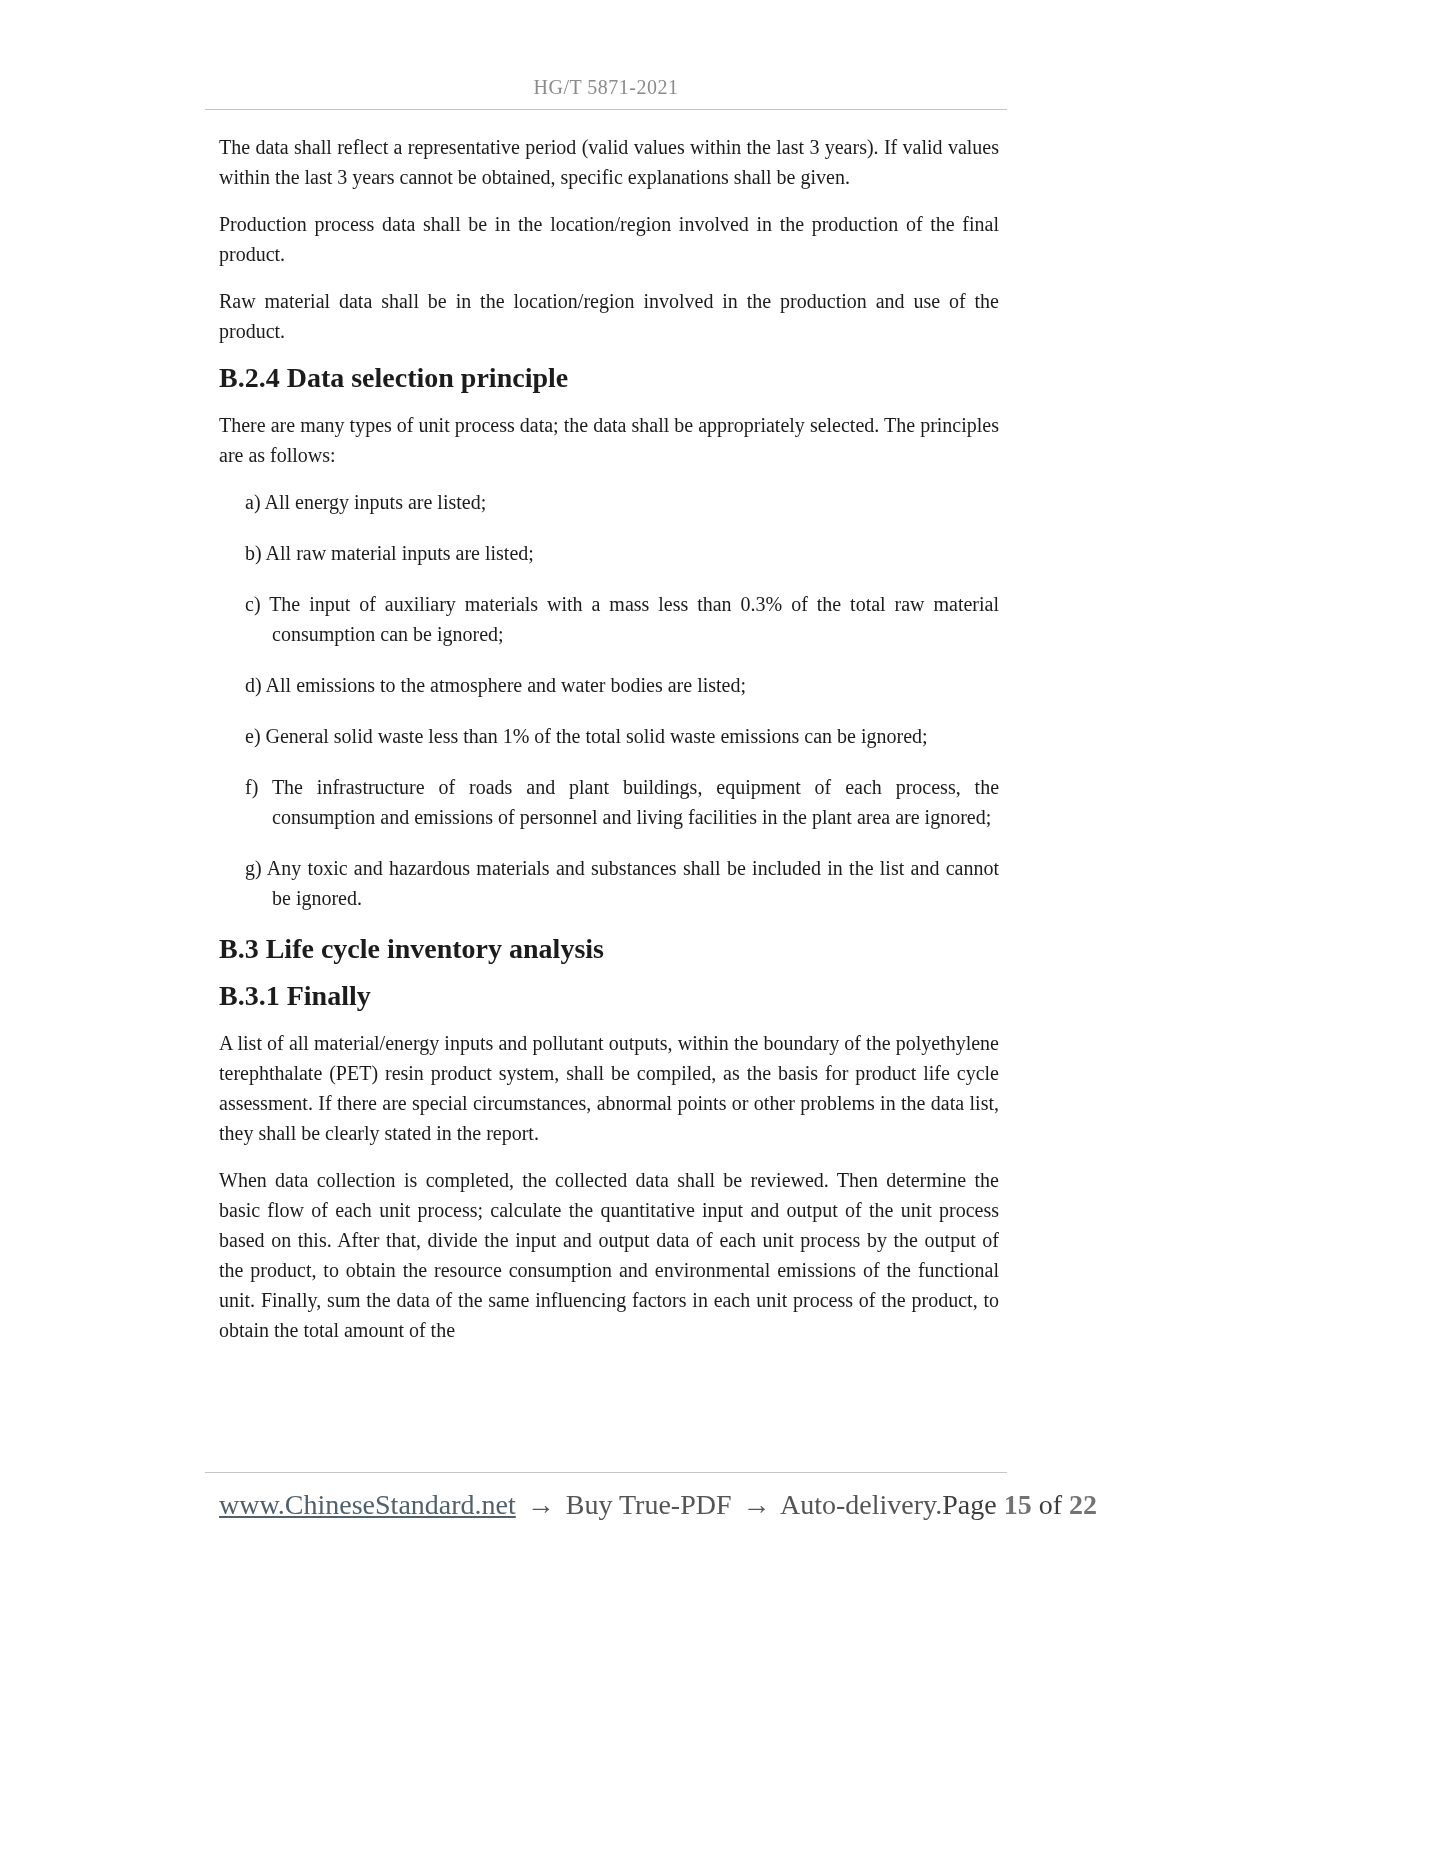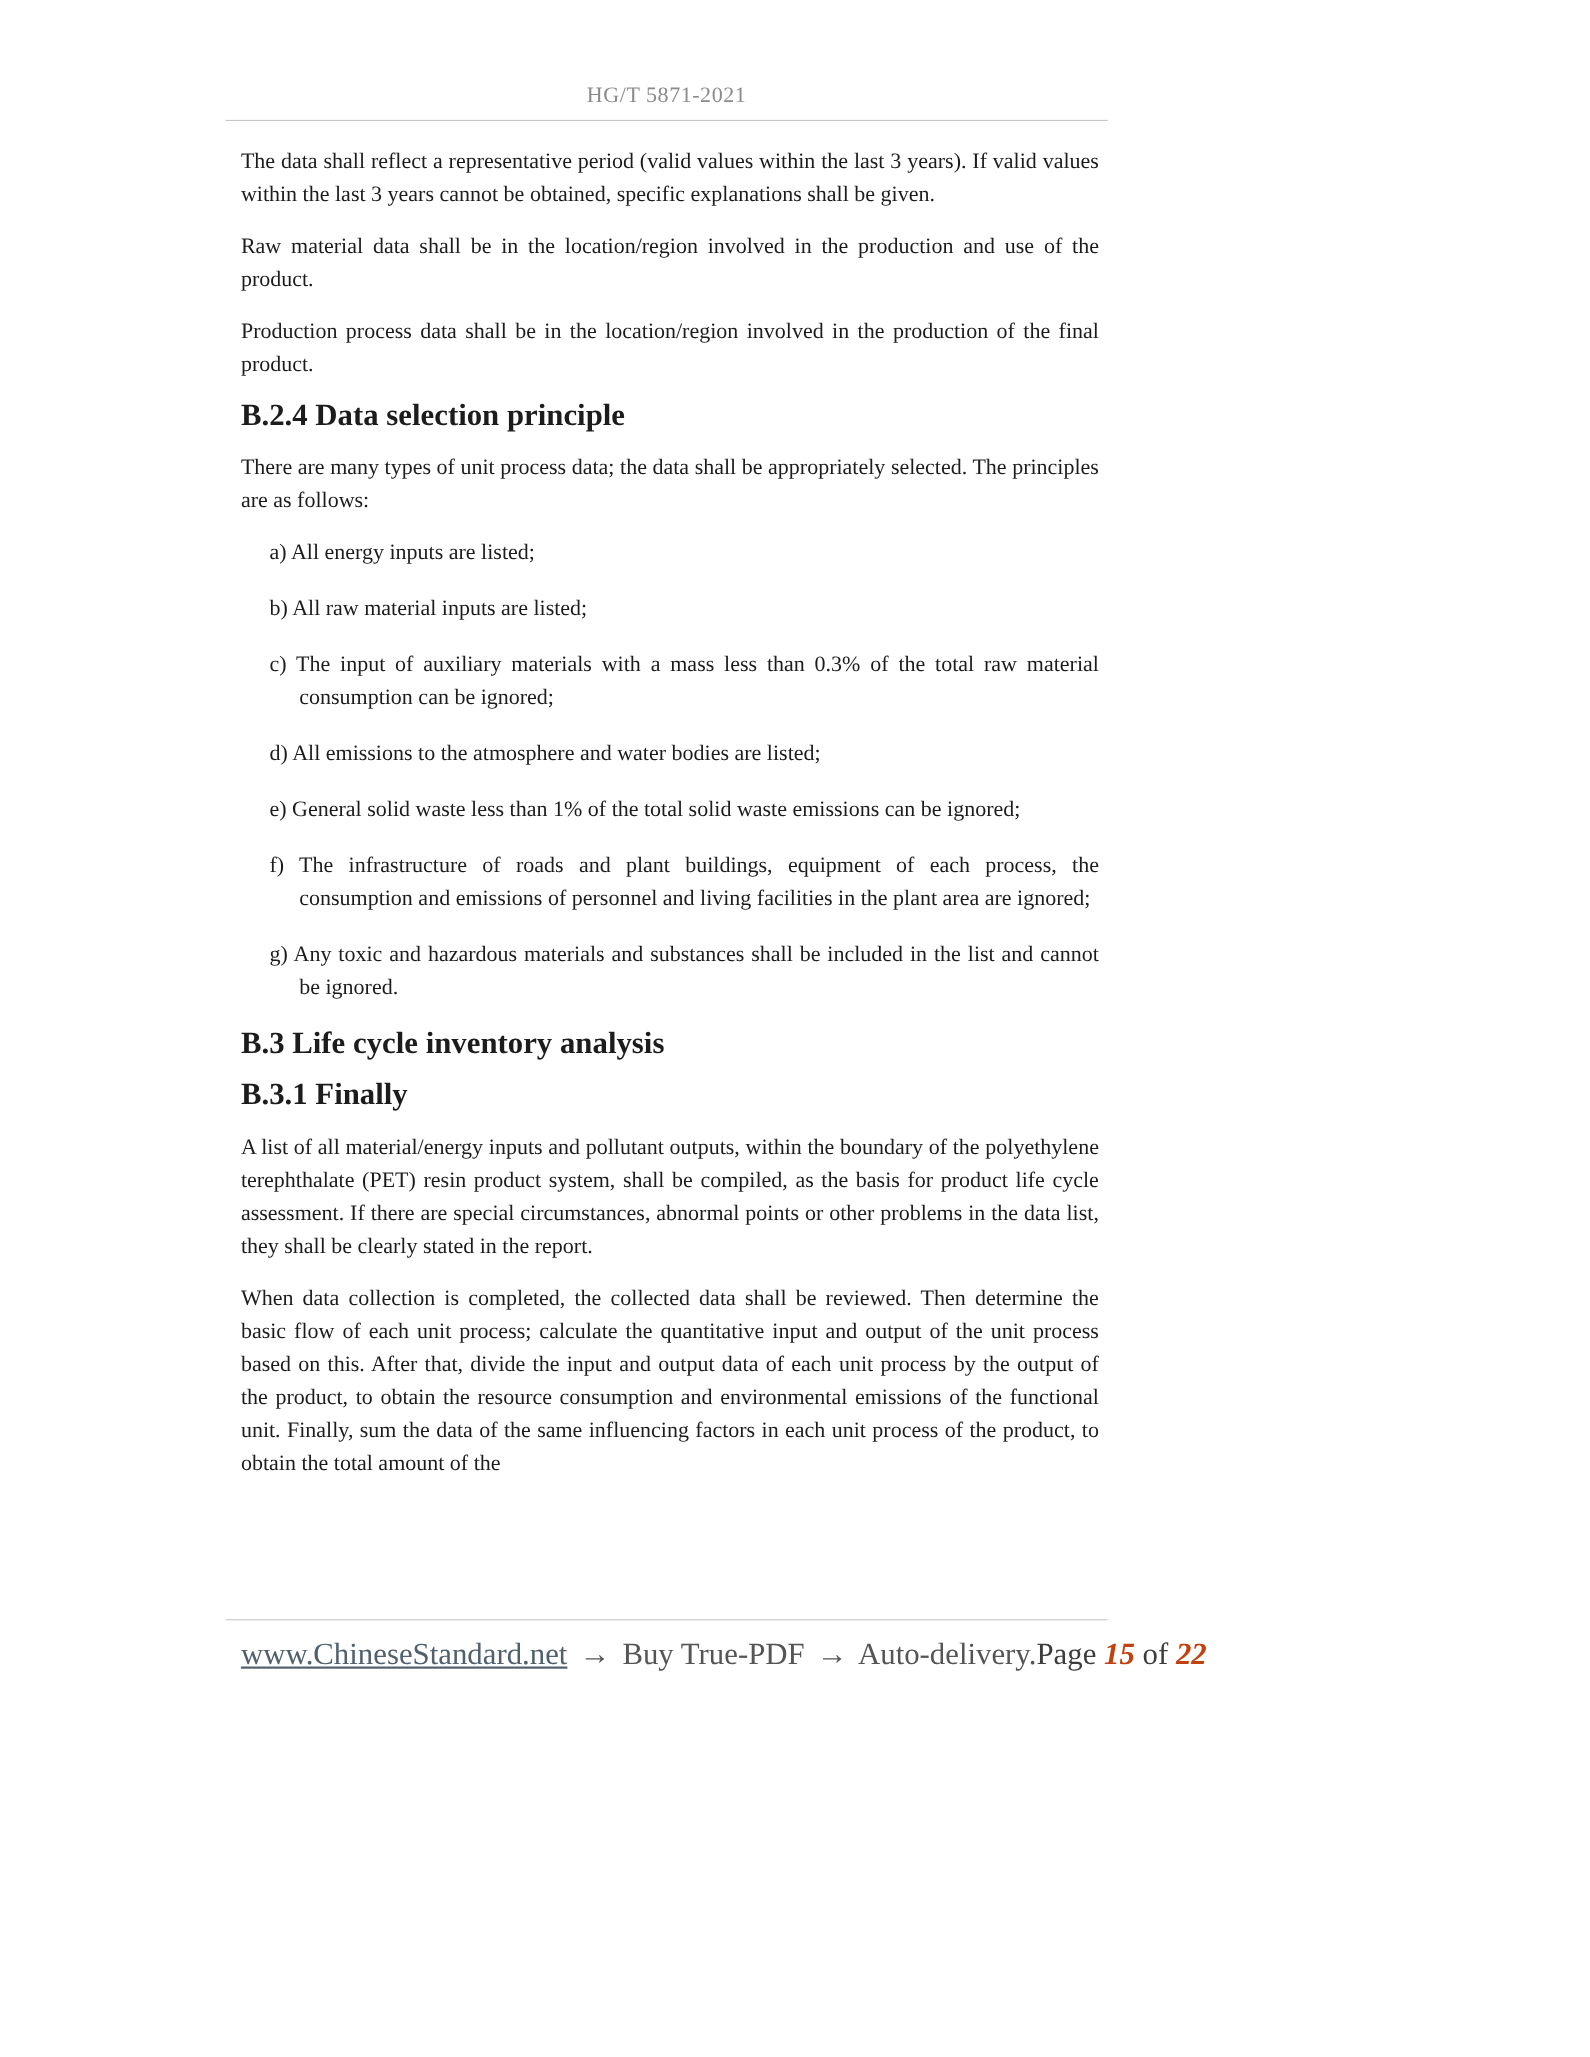--- a/index.html
+++ b/index.html
@@ -71,35 +71,35 @@
     color: #555555;
   }
   .footer-left { white-space: nowrap; }
   .site-link {
     color: #50606d;
     text-decoration: underline;
     cursor: pointer;
   }
   .arrow { color: #555555; padding: 0 4px; }
   .page-info { color: #3d3d3d; white-space: nowrap; }
-  .page-num { font-weight: bold; color: #c2410c; font-style: italic; }
+  .page-num { font-weight: bold; color: #737373; }
 </style>
 </head>
 <body>
 
 <div class="page">
 
   <div class="doc-header">HG/T 5871-2021</div>
   <div class="header-rule"></div>
 
   <div class="content">
 
     <p class="para">The data shall reflect a representative period (valid values within the last 3 years). If valid values within the last 3 years cannot be obtained, specific explanations shall be given.</p>
+    <p class="para">Production process data shall be in the location/region involved in the production of the final product.</p>
     <p class="para">Raw material data shall be in the location/region involved in the production and use of the product.</p>
-    <p class="para">Production process data shall be in the location/region involved in the production of the final product.</p>
 
     <h3 class="heading">B.2.4 Data selection principle</h3>
 
     <p class="para">There are many types of unit process data; the data shall be appropriately selected. The principles are as follows:</p>
 
     <div class="list-item">
       <span>a)</span>
       <span>All energy inputs are listed;</span>
     </div>
     <div class="list-item">

